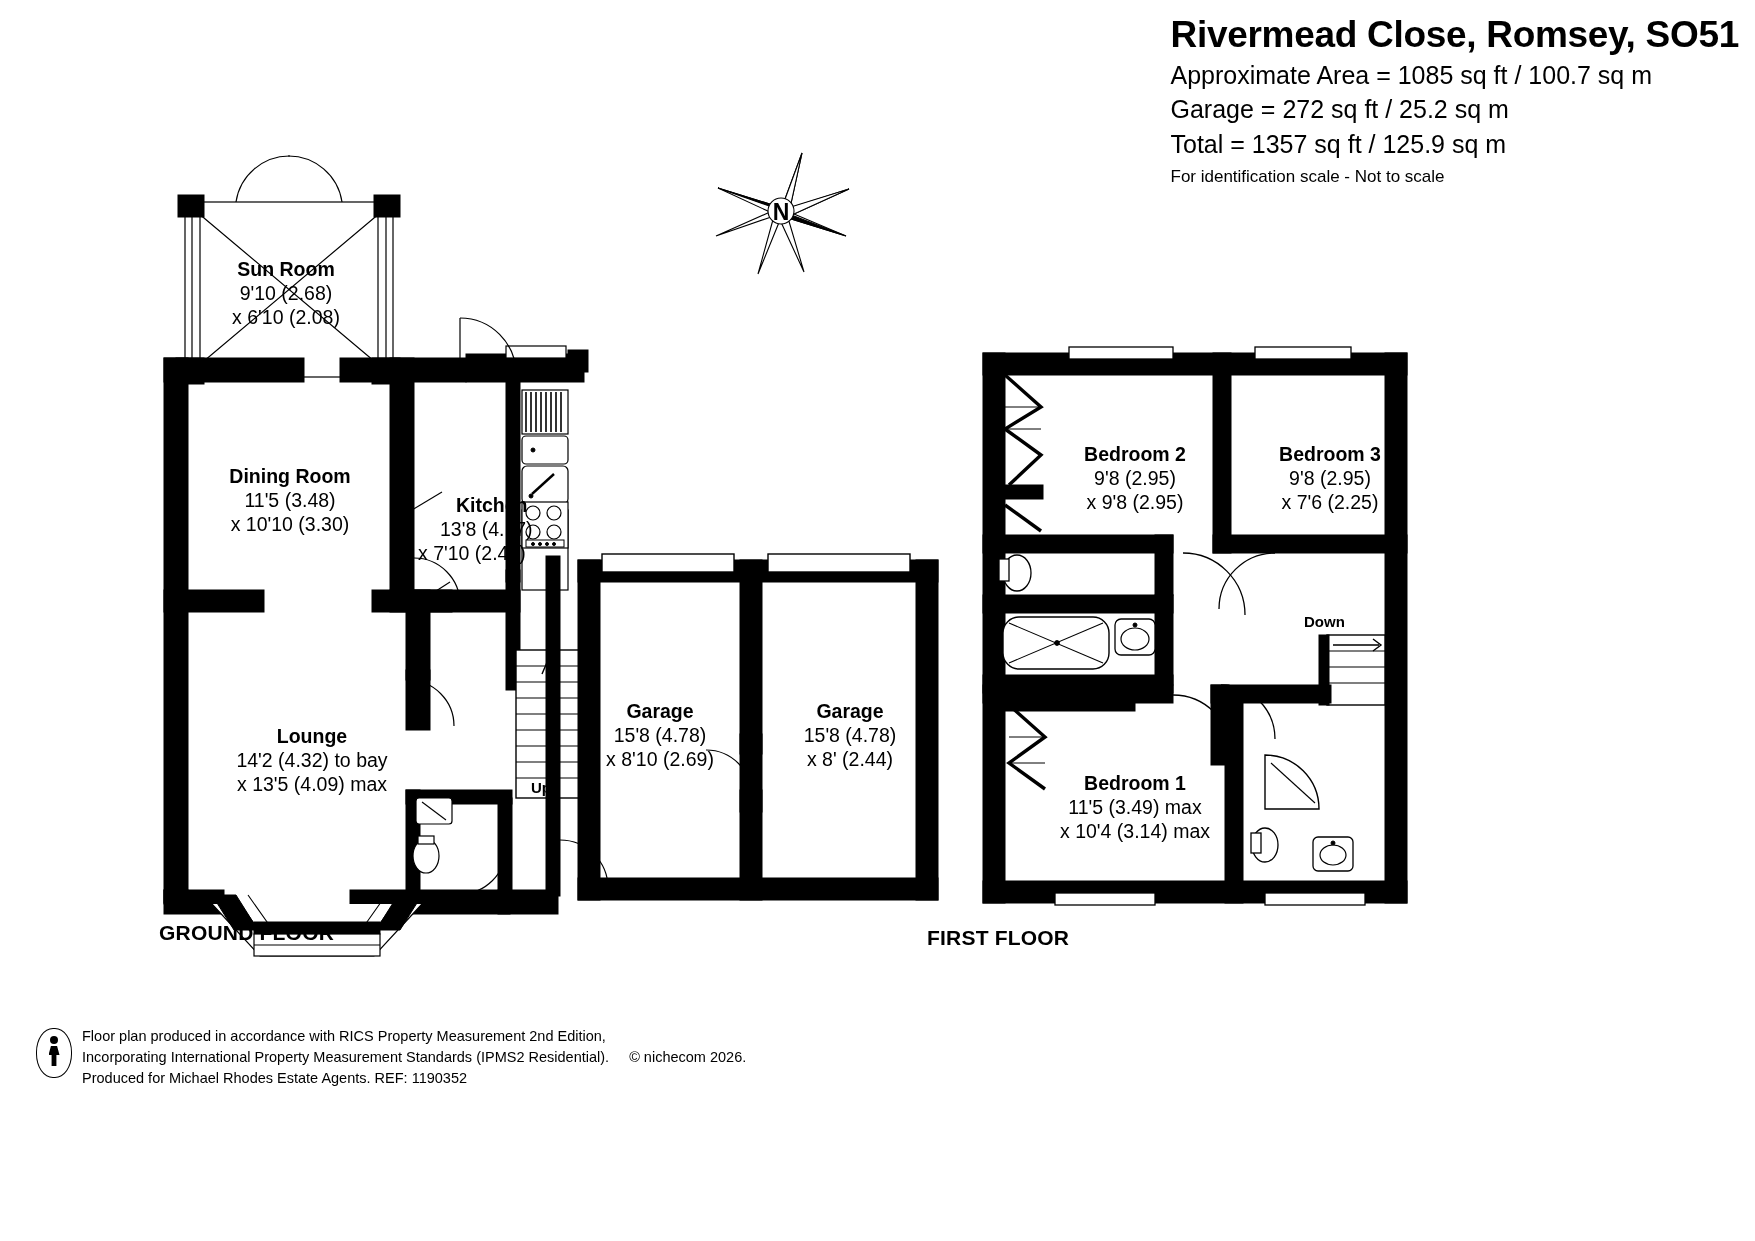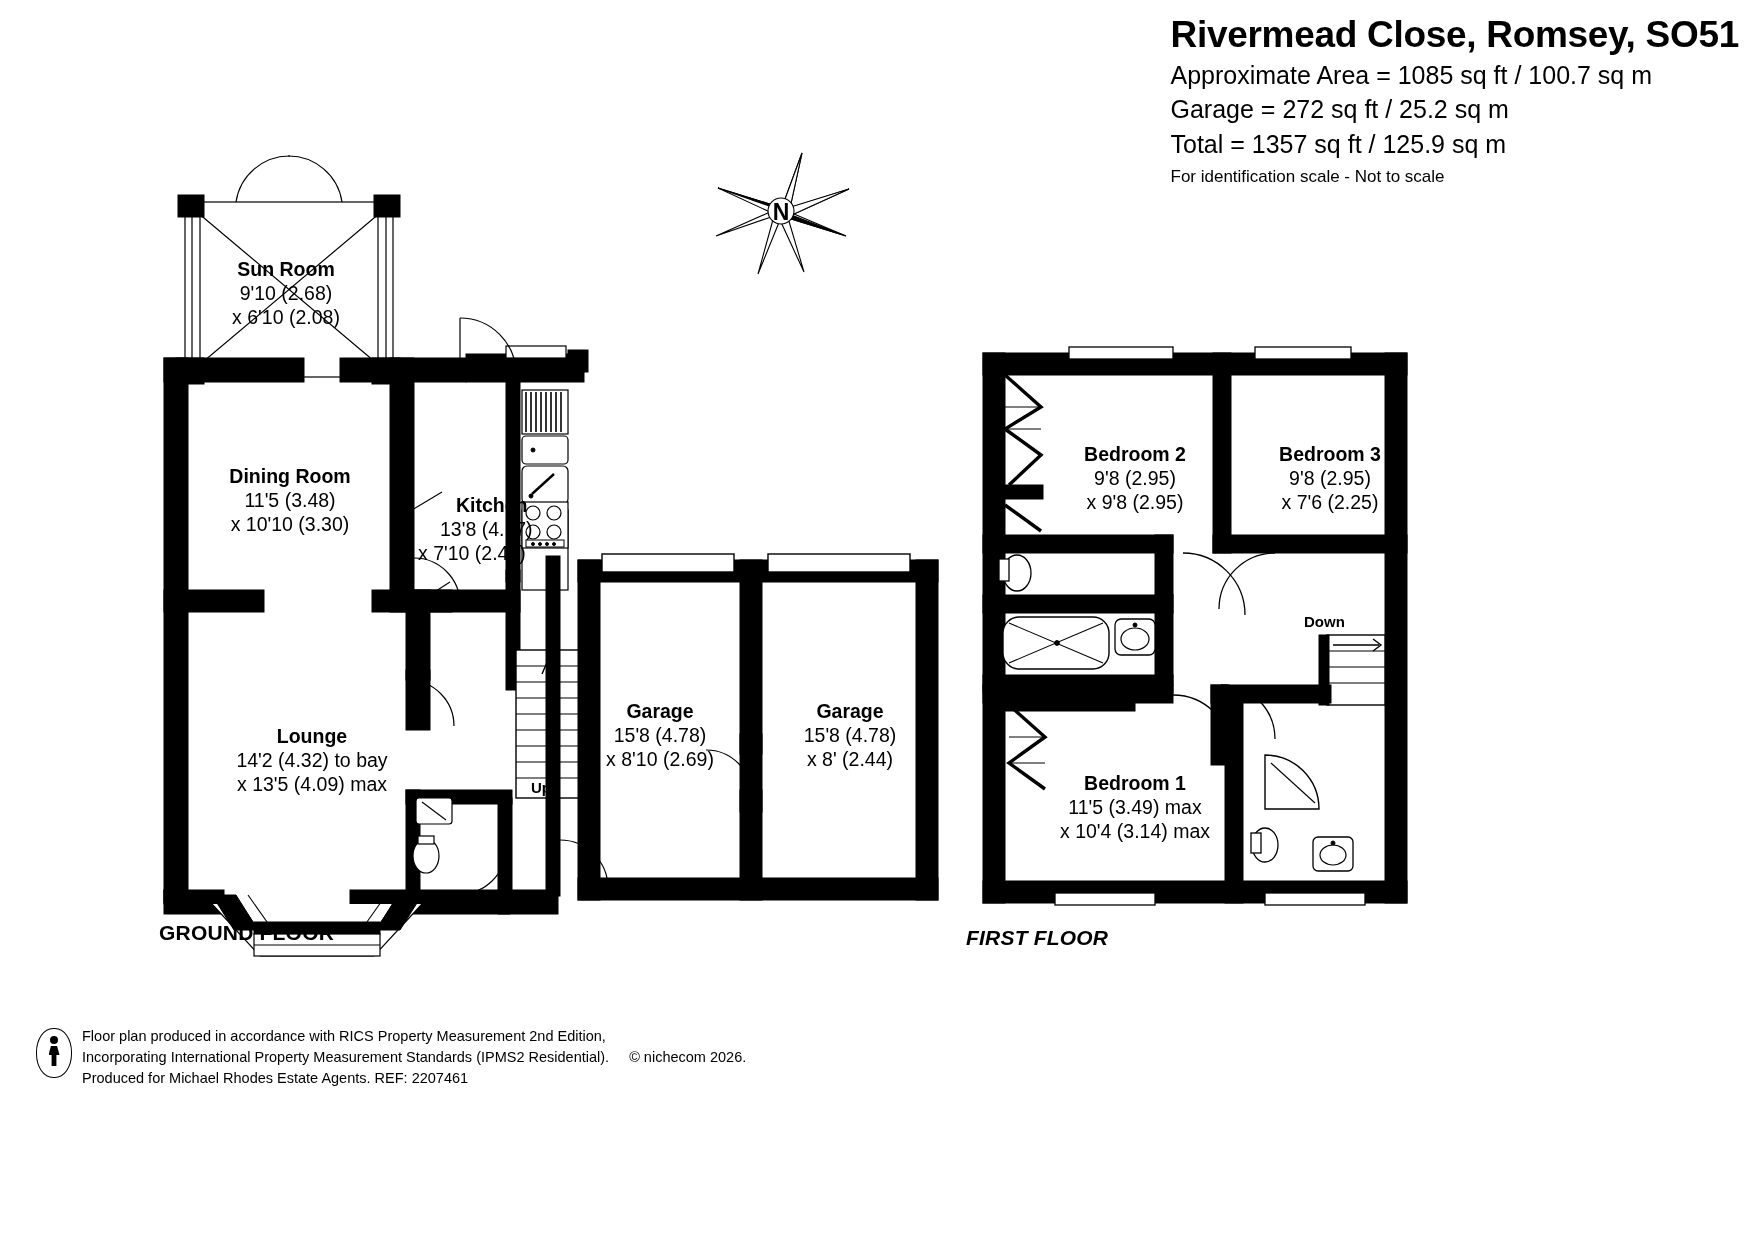--- a/index.html
+++ b/index.html
@@ -305,28 +305,28 @@
   <div class="rname">Bedroom 3</div>
   <div class="rdim">9'8 (2.95)</div>
   <div class="rdim">x 7'6 (2.25)</div>
 </div>
 <div class="abs room" style="left:1030px;top:772px;width:210px;">
   <div class="rname">Bedroom 1</div>
   <div class="rdim">11'5 (3.49) max</div>
   <div class="rdim">x 10'4 (3.14) max</div>
 </div>
 <div class="abs tiny-lab" style="left:1304px;top:613px;">Down</div>
-<div class="abs floor-caption" style="left:966px;top:926px;font-style:italic;">FIRST FLOOR</div>
+<div class="abs floor-caption" style="left:927px;top:926px;">FIRST FLOOR</div>
 
 <div class="abs" id="footer">
   <div id="rics-badge">
     <span class="fig-head"></span>
       <span class="fig-body"></span>
   </div>
   <div id="footer-text">
     <div>Floor plan produced in accordance with RICS Property Measurement 2nd Edition,</div>
     <div>
       <span>Incorporating International Property Measurement Standards (IPMS2 Residential).</span>
       <span class="copy" style="margin-left:16px;">© nichecom 2026.</span>
     </div>
-    <div>Produced for Michael Rhodes Estate Agents.   REF: 2207461</div>
+    <div>Produced for Michael Rhodes Estate Agents.   REF: 1190352</div>
   </div>
 </div>
 
 </body></html>

